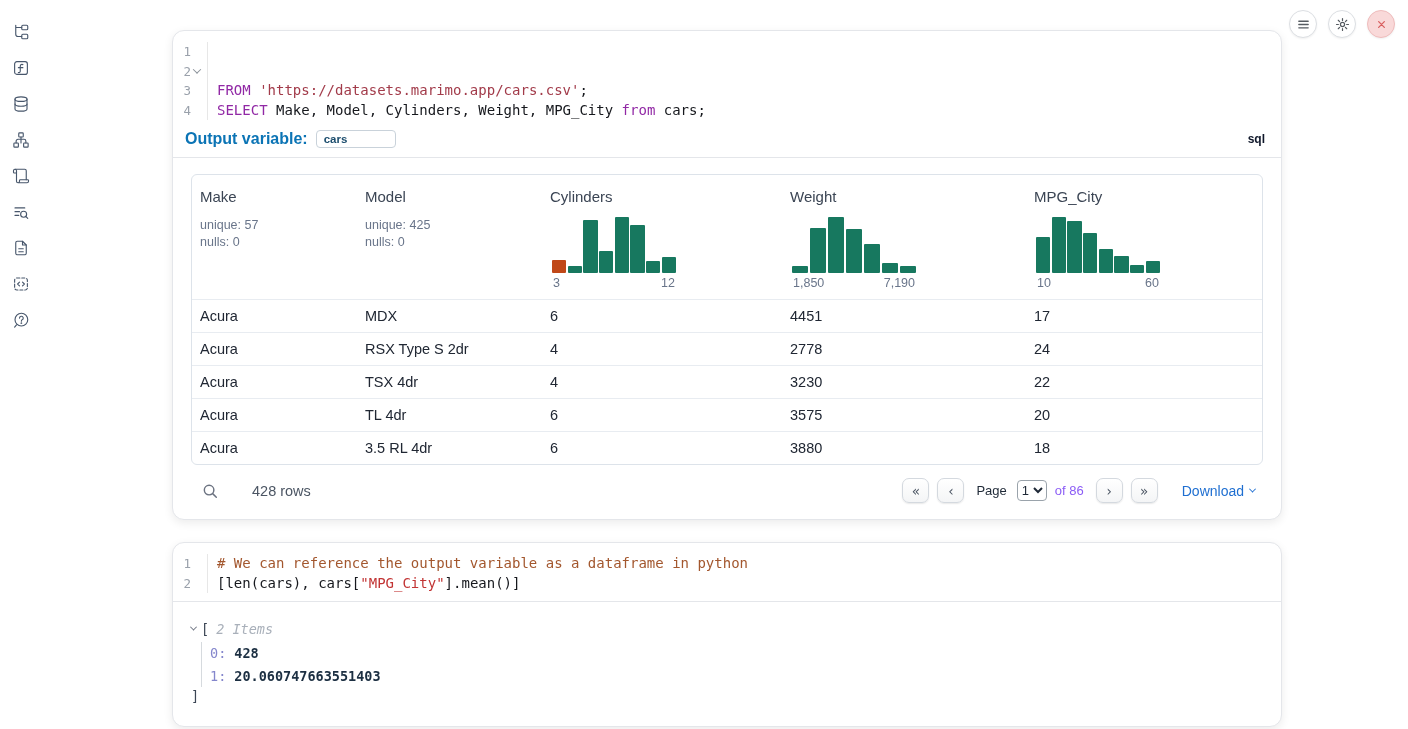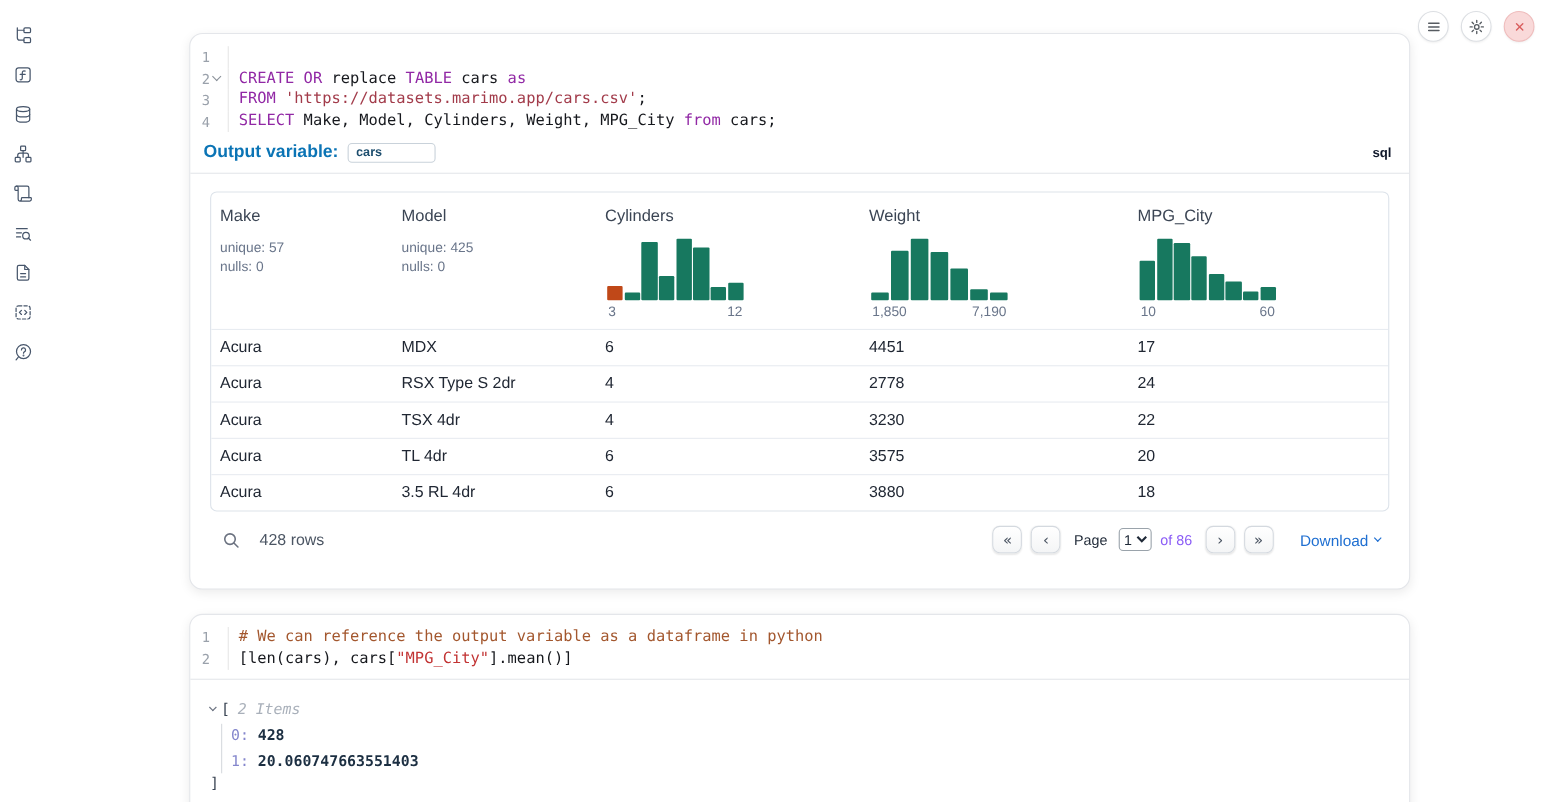--- a/index.html
+++ b/index.html
@@ -73,21 +73,21 @@
   .col-name { font-size:15px; color:#3b4554; cursor:pointer; }
   .col-stats { margin-top:12px; font-size:12.5px; color:#69758a; line-height:16.5px; }
   .hist { width:124px; margin-top:12px; margin-left:2px; }
   .hist-bars { height:56px; display:flex; align-items:flex-end; gap:1.5px; }
   .hist-bars span { flex:1; border-radius:1px; }
   .hist-labels { display:flex; justify-content:space-between; font-size:12.5px; color:#69758a; margin-top:3px; padding:0 1px; }
   .dt-row { border-top:1px solid #e8ecf1; height:33px; align-items:center; font-size:14.5px; color:#202733; }
   .dt-cell { padding:0 8px; overflow:hidden; white-space:nowrap; }
 
   
-  .dt-footer { display:flex; align-items:center; padding:13px 8px 32px 10px; }
+  .dt-footer { display:flex; align-items:center; padding:13px 8px 16px 10px;gap:16px; }
   .search-btn { width:20px; height:20px; color:#6b7280; cursor:pointer; display:flex; align-items:center; }
   .row-count { margin-left:15px; font-size:14.5px; color:#4b5563; }
   .pager { margin-left:auto; display:flex; align-items:center; gap:8px; }
   .pg-btn {
     width:27px; height:25px; border:1px solid #d4d9df; border-radius:7px;
     background:linear-gradient(#ffffff,#f4f5f6); color:#4b5563; font-size:13.5px;
     display:flex; align-items:center; justify-content:center;
     box-shadow:0 1px 1.5px rgba(0,0,0,.09); cursor:pointer;
     font-family:"DejaVu Sans",sans-serif; user-select:none;
   }
@@ -218,21 +218,20 @@
             <span class="fold-slot"></span>
           </span>
         </div>
         <div class="code-line">
           <span class="gutter-wrap">
             <span class="line-num">2</span>
             <span class="fold-slot">
               <span class="chev"></span>
             </span>
           </span>
-          <span class="code-text"><span class="tok-k">CREATE</span><span class="tok-p"> </span><span class="tok-k">OR</span><span class="tok-p"> replace </span><span class="tok-k">TABLE</span><span class="tok-p"> cars </span><span class="tok-k">as</span></span>
         </div>
         <div class="code-line">
           <span class="gutter-wrap">
             <span class="line-num">3</span>
             <span class="fold-slot"></span>
           </span>
           <span class="code-text"><span class="tok-k">FROM</span><span class="tok-p"> </span><span class="tok-s">'https://datasets.marimo.app/cars.csv'</span><span class="tok-p">;</span></span>
         </div>
         <div class="code-line">
           <span class="gutter-wrap">

